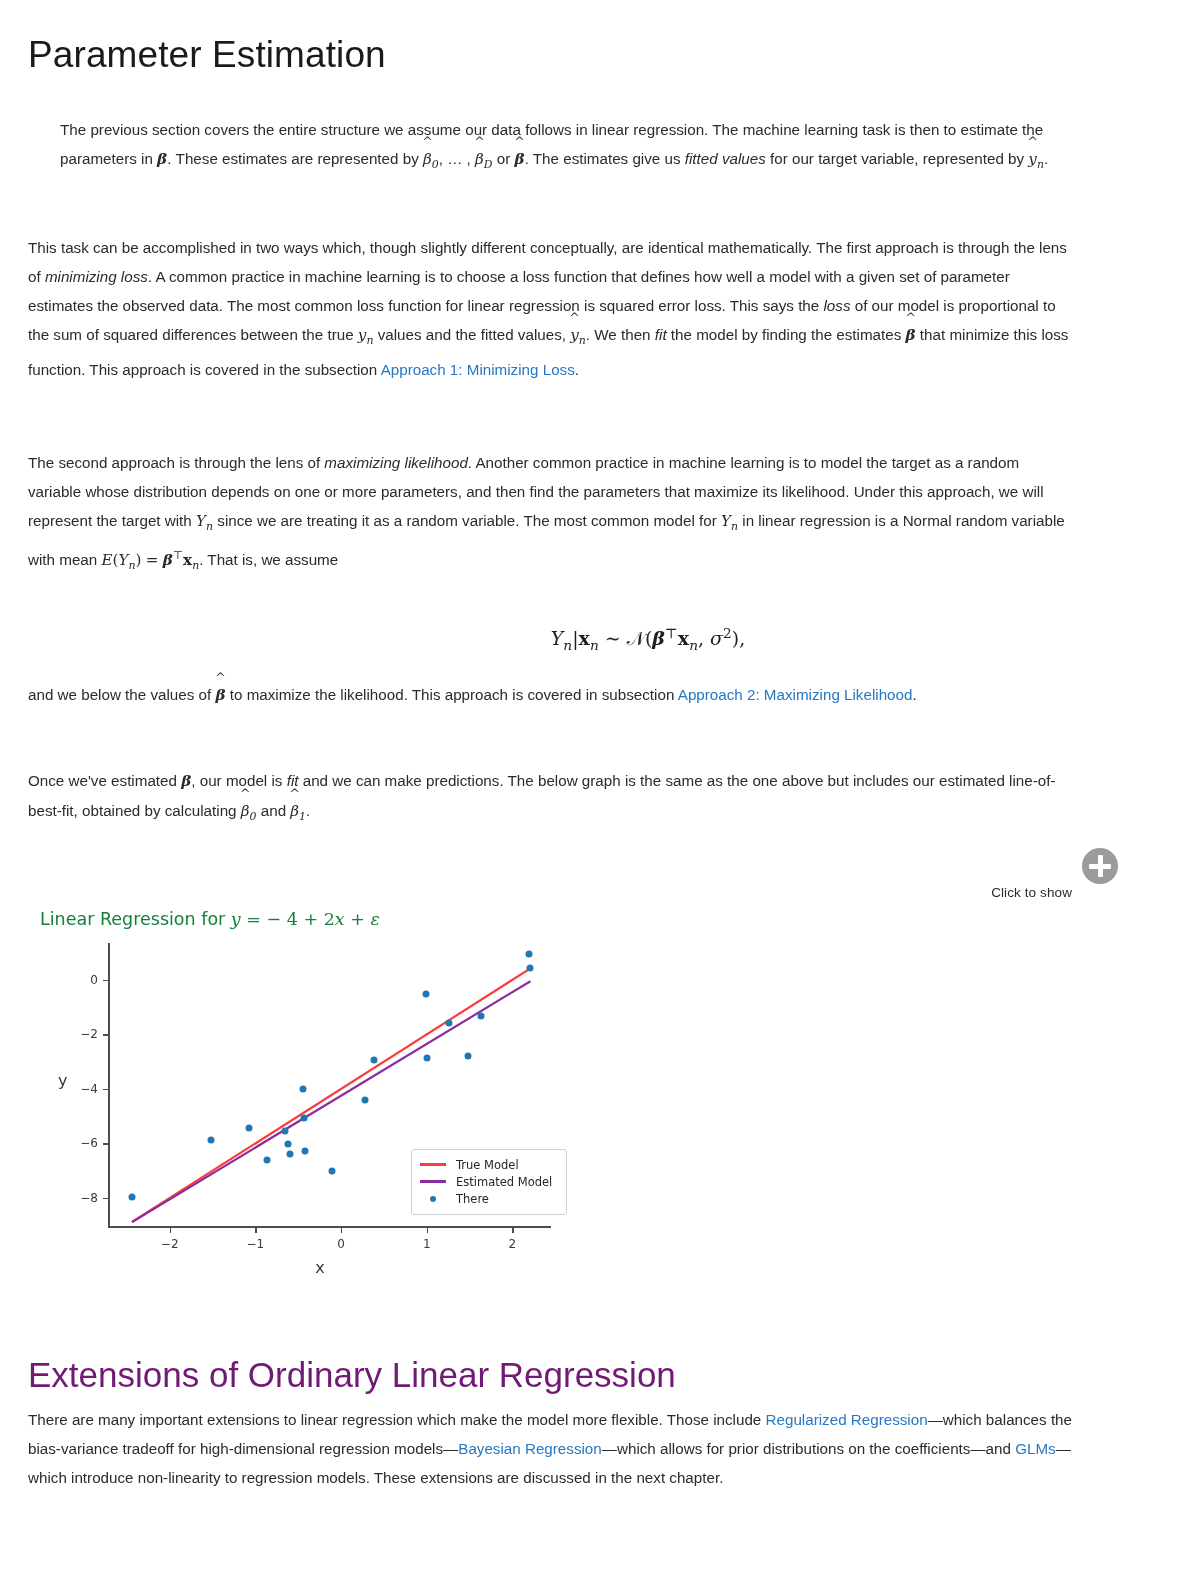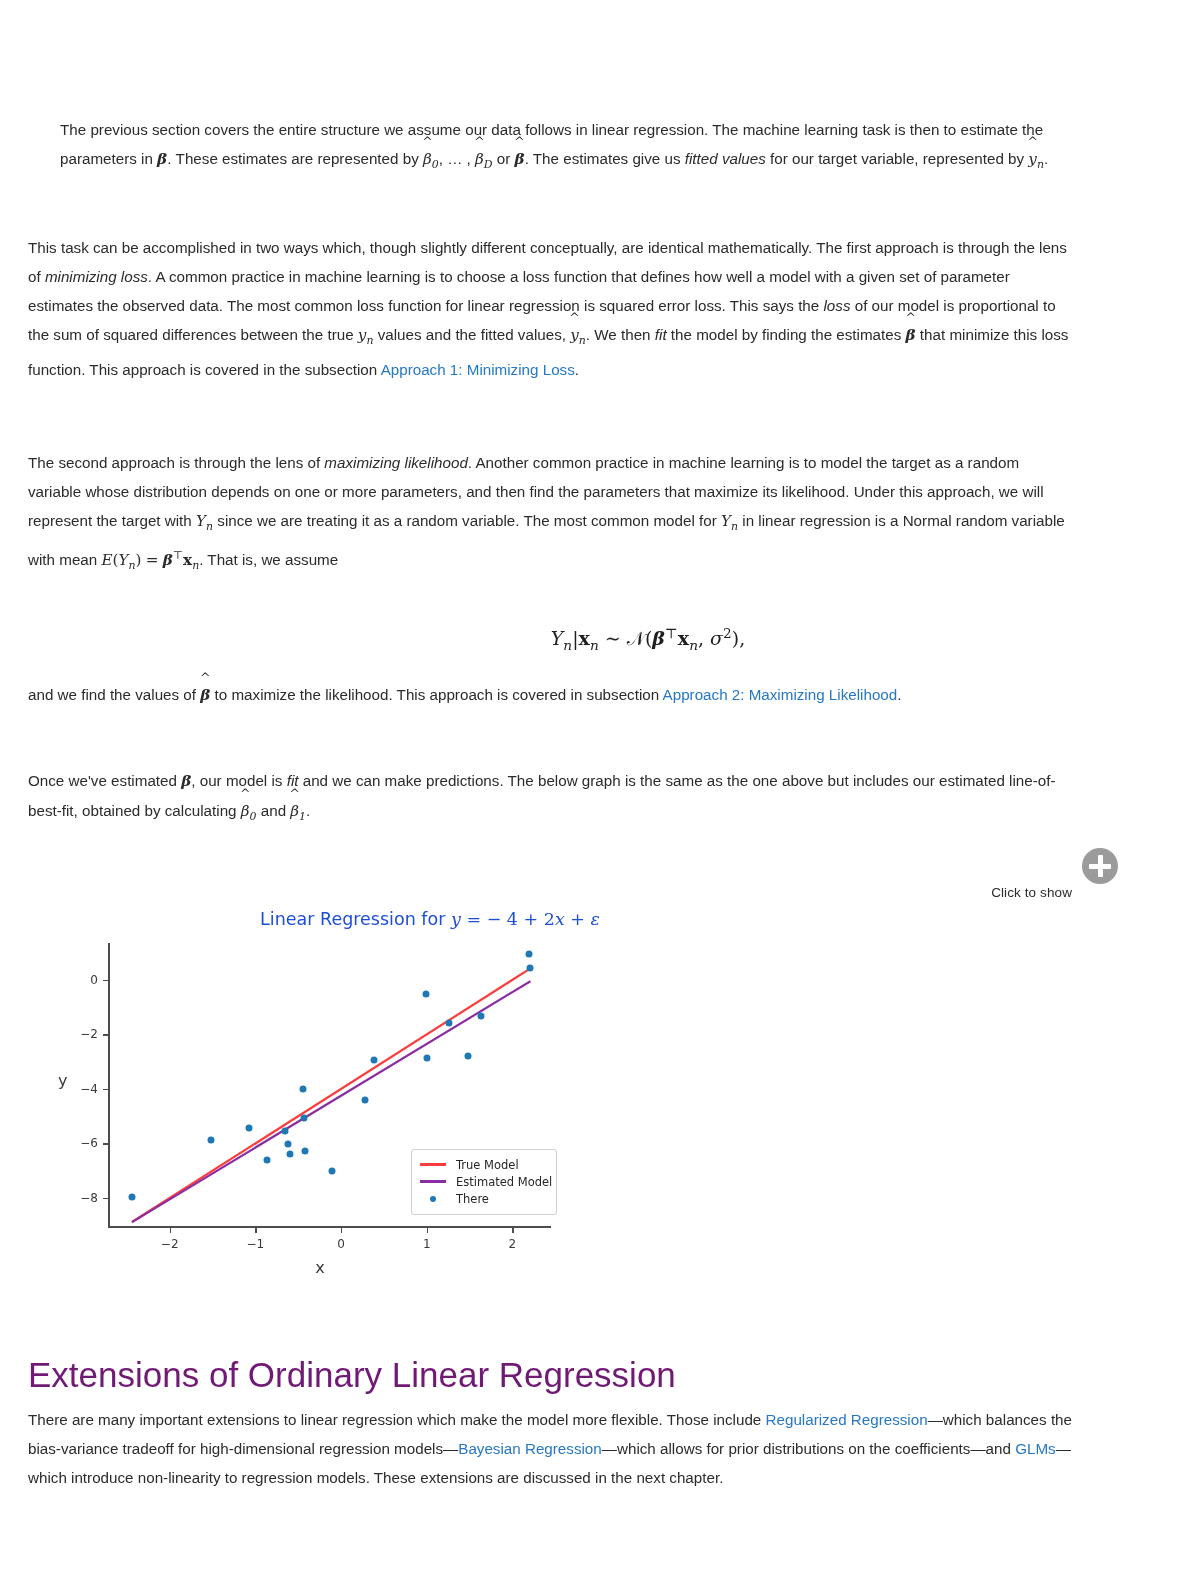--- a/index.html
+++ b/index.html
@@ -132,23 +132,23 @@
     left: 40px;
     top: 893px;
     width: 560px;
     height: 400px;
   }
   .fig-title {
     position: absolute;
     left: 0;
     top: 16px;
     width: 560px;
-    text-align: right;
+    text-align: left;
     font-size: 17.5px;
-    color: #1d4ed8;
+    color: #15803d;
     font-family: "DejaVu Sans", sans-serif;
   }
   .fig-title .eqpart {
     font-family: "DejaVu Serif", serif;
   }
   .plotbox {
     position: absolute;
     left: 68px;
     top: 50px;
     width: 443px;
@@ -220,21 +220,21 @@
     width: 7px; height: 7px;
     border-radius: 50%;
     background: #1f77b4;
     transform: translate(-50%, -50%);
   }
   .legend {
     position: absolute;
     background: #ffffff;
     border: 1px solid #cfcfcf;
     border-radius: 3px;
-    padding: 6px 4px 7px 8px;
+    padding: 6px 14px 7px 8px;
     font-size: 11.5px;
     font-family: "DejaVu Sans", sans-serif;
     color: #262626;
   }
   .legend-row {
     display: flex;
     align-items: center;
     height: 17px;
   }
   .legend-swatch {
@@ -263,39 +263,40 @@
     font-weight: 400;
     color: #701a75;
     line-height: 1.15;
   }
 </style>
 </head>
 <body>
 
 <div class="page">
 
+  <h1 class="chapter-title">Parameter Estimation</h1>
 
   <div class="para" style="left:28px; top:115px; width:1045px;margin-left:32px;">
     <span>The previous section covers the entire structure we assume our data follows in linear regression. The machine learning task is then to estimate the parameters in </span><span class="mathb">β</span><span>. These estimates are represented by </span><span class="hatwrap"><span class="hatmark">^</span><span class="mathi">β</span></span><sub class="mi">0</sub>, … , <span class="hatwrap"><span class="hatmark">^</span><span class="mathi">β</span></span><sub class="mi">D</sub><span> or </span><span class="hatwrap"><span class="hatmark">^</span><span class="mathb">β</span></span><span>. The estimates give us </span><i>fitted values</i><span> for our target variable, represented by </span><span class="hatwrap"><span class="hatmark">^</span><span class="mathi">y</span></span><sub class="mi">n</sub><span>.</span>
   </div>
 
   <div class="para" style="left:28px; top:233px; width:1045px;">
     <span>This task can be accomplished in two ways which, though slightly different conceptually, are identical mathematically. The first approach is through the lens of </span><i>minimizing loss</i><span>. A common practice in machine learning is to choose a loss function that defines how well a model with a given set of parameter estimates the observed data. The most common loss function for linear regression is squared error loss. This says the </span><i>loss</i><span> of our model is proportional to the sum of squared differences between the true </span><span class="mathi">y</span><sub class="mi">n</sub><span> values and the fitted values, </span><span class="hatwrap"><span class="hatmark">^</span><span class="mathi">y</span></span><sub class="mi">n</sub><span>. We then </span><i>fit</i><span> the model by finding the estimates </span><span class="hatwrap"><span class="hatmark">^</span><span class="mathb">β</span></span><span> that minimize this loss function. This approach is covered in the subsection </span><a class="doclink" href="#">Approach 1: Minimizing Loss</a><span>.</span>
   </div>
 
   <div class="para" style="left:28px; top:448px; width:1045px;">
     <span>The second approach is through the lens of </span><i>maximizing likelihood</i><span>. Another common practice in machine learning is to model the target as a random variable whose distribution depends on one or more parameters, and then find the parameters that maximize its likelihood. Under this approach, we will represent the target with </span><span class="mathi">Y</span><sub class="mi">n</sub><span> since we are treating it as a random variable. The most common model for </span><span class="mathi">Y</span><sub class="mi">n</sub><span> in linear regression is a Normal random variable with mean </span><span class="mathi">E</span><span class="mathup">(</span><span class="mathi">Y</span><sub class="mi">n</sub><span class="mathup">)</span> <span class="mathup">=</span> <span class="mathb">β</span><sup class="mi">⊤</sup><span class="mathup" style="font-weight:700;">x</span><sub class="mi">n</sub><span>. That is, we assume</span>
   </div>
 
   <div class="display-eq" style="top:625px;margin-left:48px;">
     <span class="mathi">Y</span><sub class="mi">n</sub><span class="mathup">|</span><span class="mathup" style="font-weight:700;">x</span><sub class="mi">n</sub> <span class="mathup">∼</span> <span class="mathup" style="font-family:'DejaVu Serif',serif;">𝒩</span><span class="mathup">(</span><span class="mathb">β</span><sup class="mi">⊤</sup><span class="mathup" style="font-weight:700;">x</span><sub class="mi">n</sub><span class="mathup">,</span> <span class="mathi">σ</span><sup class="mi">2</sup><span class="mathup">),</span>
   </div>
 
   <div class="para" style="left:28px; top:680px; width:1045px;">
-    <span>and we find the values of </span><span class="hatwrap"><span class="hatmark">^</span><span class="mathb">β</span></span><span> to maximize the likelihood. This approach is covered in subsection </span><a class="doclink" href="#">Approach 2: Maximizing Likelihood</a><span>.</span>
+    <span>and we below the values of </span><span class="hatwrap"><span class="hatmark">^</span><span class="mathb">β</span></span><span> to maximize the likelihood. This approach is covered in subsection </span><a class="doclink" href="#">Approach 2: Maximizing Likelihood</a><span>.</span>
   </div>
 
   <div class="para" style="left:28px; top:766px; width:1045px;">
     <span>Once we've estimated </span><span class="mathb">β</span><span>, our model is </span><i>fit</i><span> and we can make predictions. The below graph is the same as the one above but includes our estimated line-of-best-fit, obtained by calculating </span><span class="hatwrap"><span class="hatmark">^</span><span class="mathi">β</span></span><sub class="mi">0</sub><span> and </span><span class="hatwrap"><span class="hatmark">^</span><span class="mathi">β</span></span><sub class="mi">1</sub><span>.</span>
   </div>
 
   <div class="click-to-show">Click to show</div>
   <div class="plus-badge">
     <span class="bar-h"></span>
     <span class="bar-v"></span>

